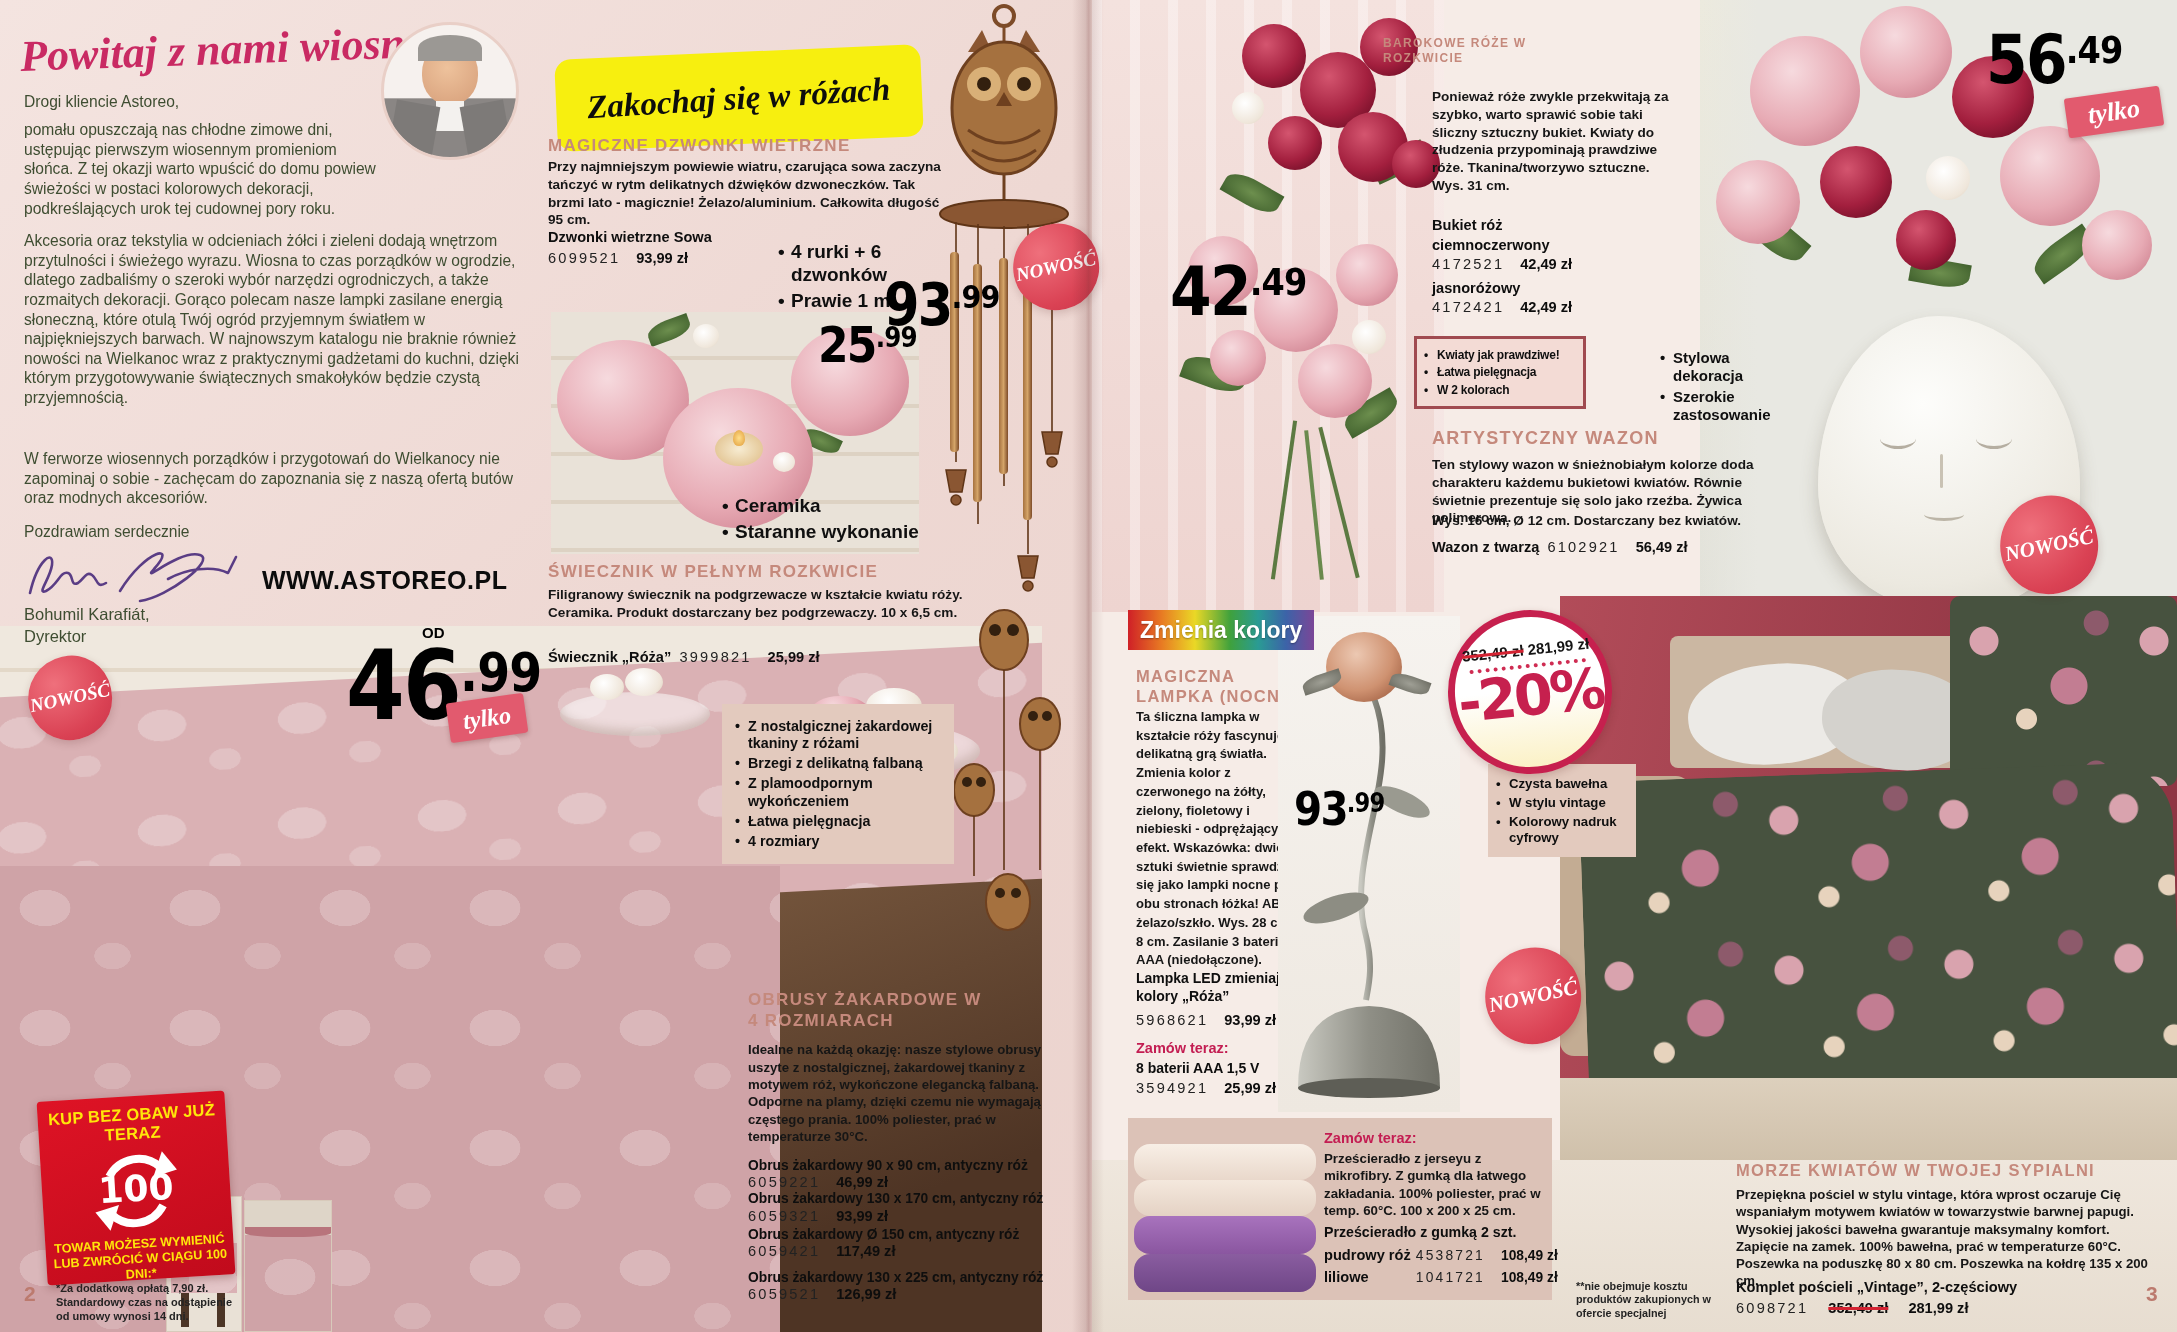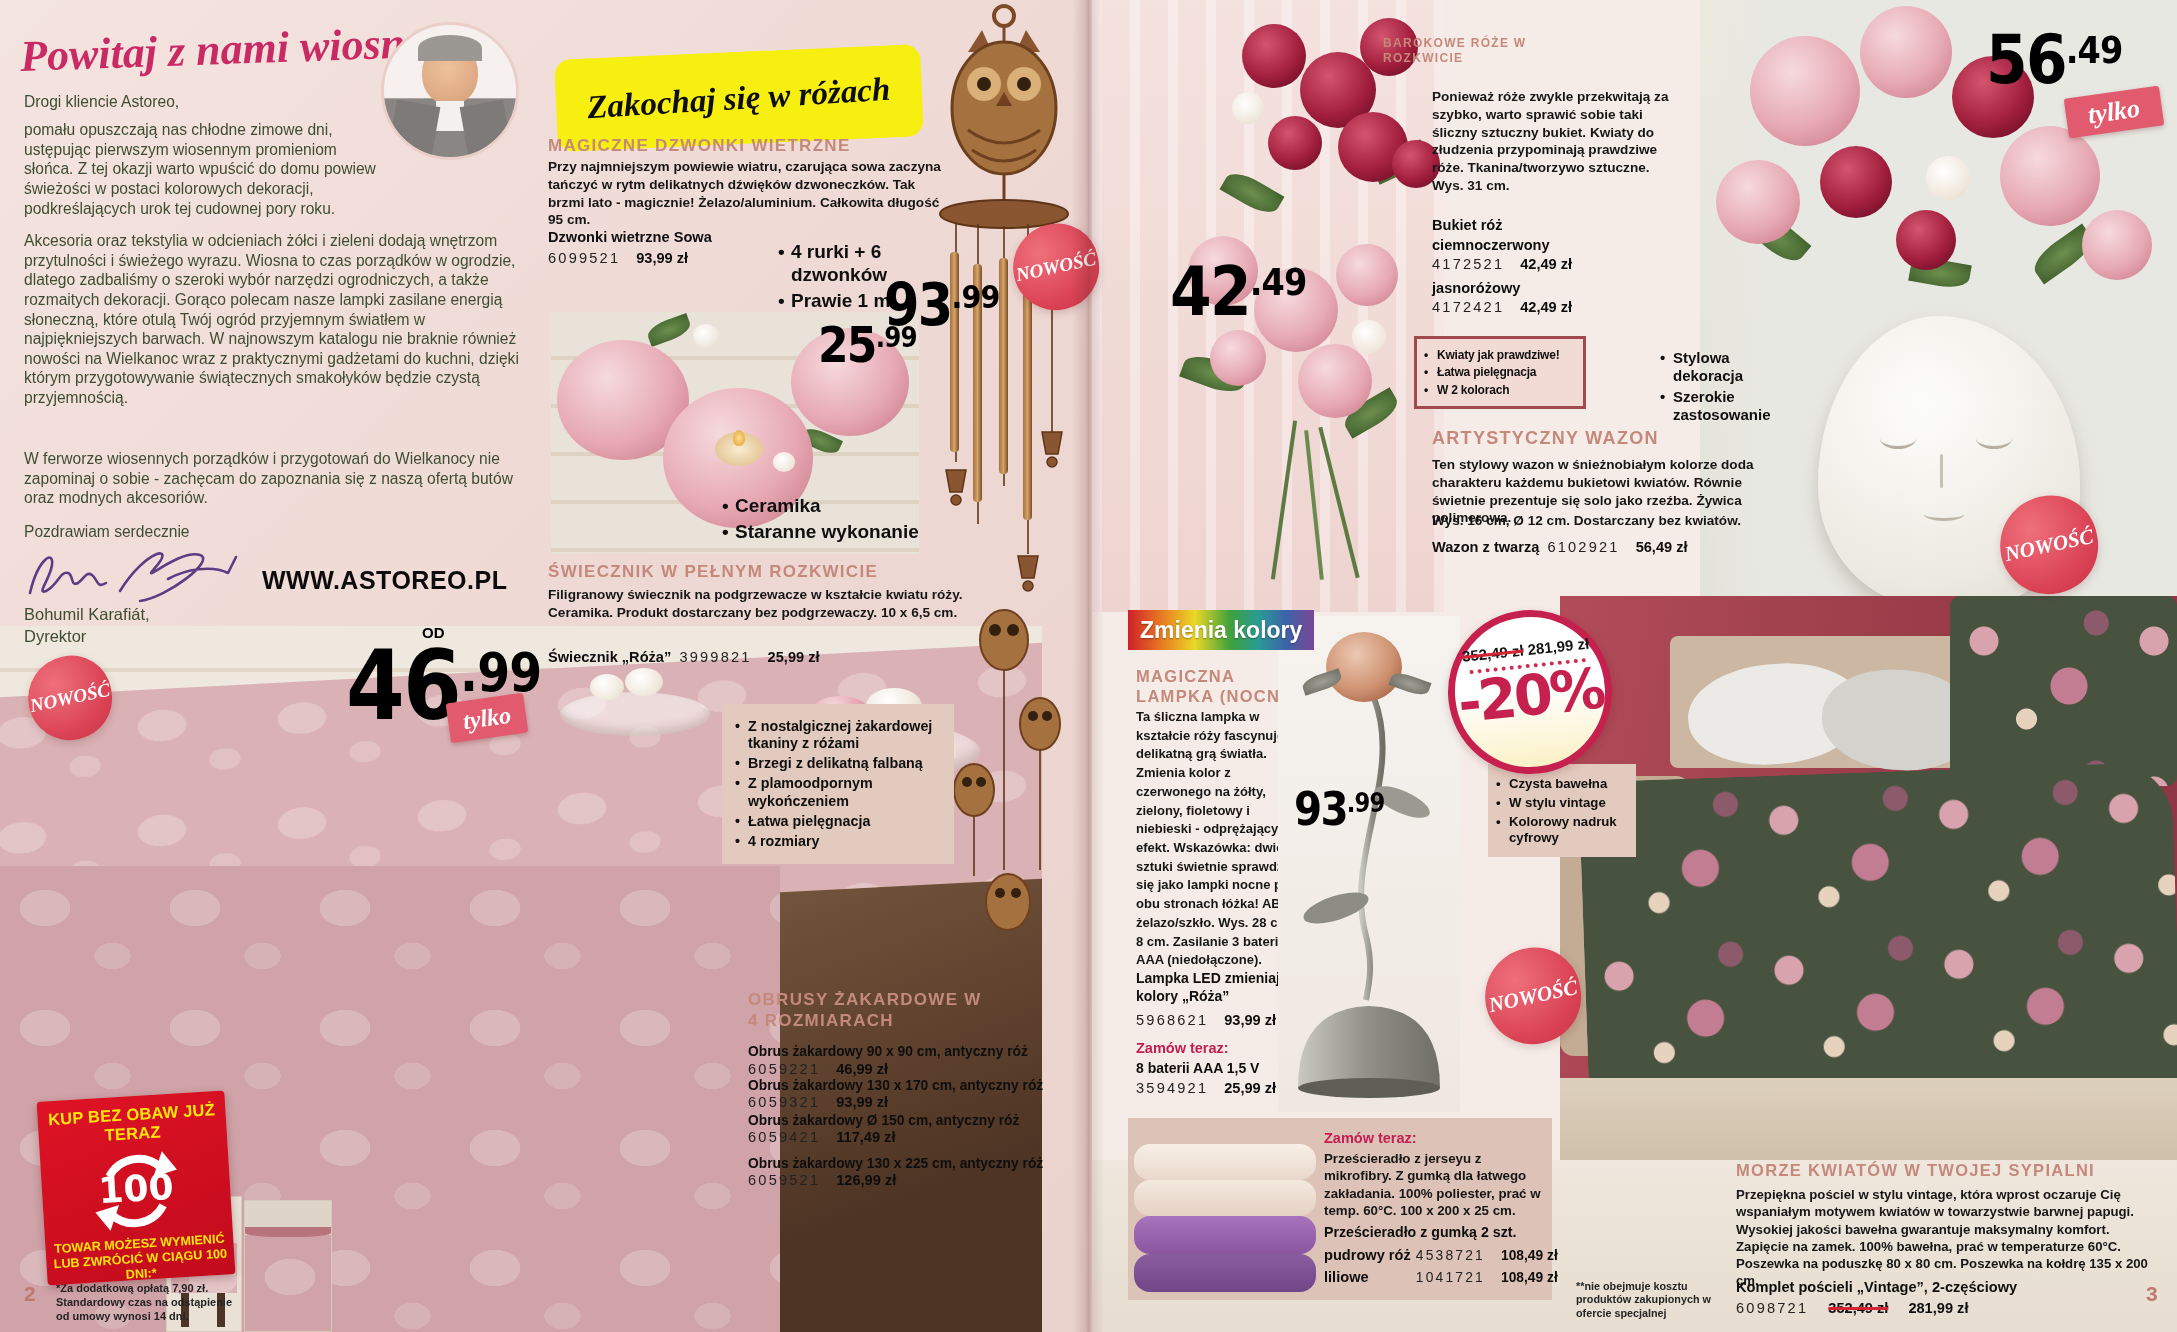--- a/index.html
+++ b/index.html
@@ -270,20 +270,21 @@
       <li>Z nostalgicznej żakardowej tkaniny z różami</li>
       <li>Brzegi z delikatną falbaną</li>
       <li>Z plamoodpornym wykończeniem</li>
       <li>Łatwa pielęgnacja</li>
       <li>4 rozmiary</li>
     </ul>
   </div>
 
   <div class="abs" style="left:748px;top:990px;width:300px;z-index:6;">
     <div class="sec-title" style="width:250px;">OBRUSY ŻAKARDOWE W 4 ROZMIARACH</div>
+    <div class="body-txt" style="margin-top:10px;width:295px;font-size:13.2px;">Idealne na każdą okazję: nasze stylowe obrusy uszyte z nostalgicznej, żakardowej tkaniny z motywem róż, wykończone elegancką falbaną. Odporne na plamy, dzięki czemu nie wymagają częstego prania. 100% poliester, prać w temperaturze 30°C.</div>
     <div class="prod" style="margin-top:12px;font-size:13.8px;">Obrus żakardowy 90 x 90 cm, antyczny róż</div>
     <div class="skuline"><span class="sku">6059221</span><span class="prc">46,99 zł</span></div>
     <div class="prod" style="font-size:13.8px;">Obrus żakardowy 130 x 170 cm, antyczny róż</div>
     <div class="skuline"><span class="sku">6059321</span><span class="prc">93,99 zł</span></div>
     <div class="prod" style="margin-top:2px;font-size:13.8px;">Obrus żakardowy Ø 150 cm, antyczny róż</div>
     <div class="skuline"><span class="sku">6059421</span><span class="prc">117,49 zł</span></div>
     <div class="prod" style="margin-top:10px;font-size:13.8px;">Obrus żakardowy 130 x 225 cm, antyczny róż</div>
     <div class="skuline"><span class="sku">6059521</span><span class="prc">126,99 zł</span></div>
   </div>
 

